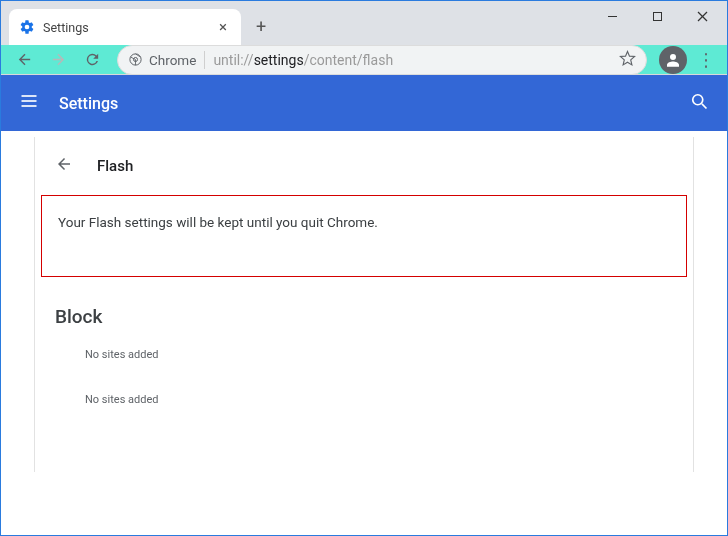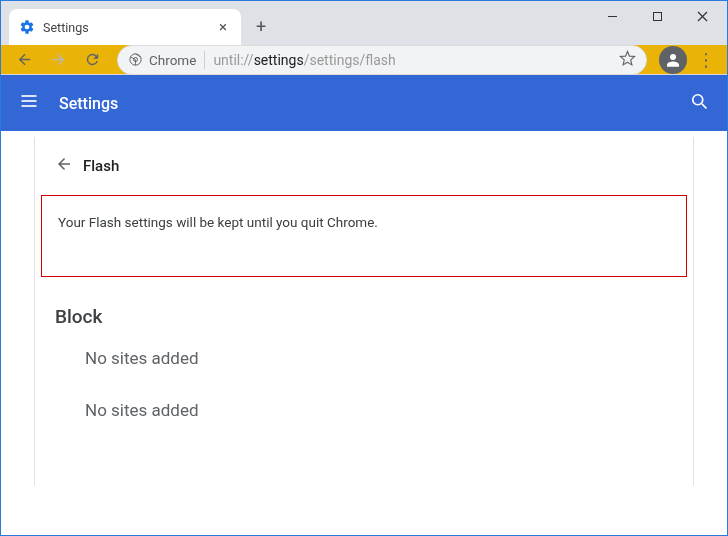--- a/index.html
+++ b/index.html
@@ -11,21 +11,21 @@
   .tab { margin-top: 8px; margin-left: 8px; height: 36px; width: 232px; background: #fff; border-top-left-radius: 8px; border-top-right-radius: 8px; display: flex; align-items: center; padding: 0 10px; gap: 8px; font-size: 12.5px; color: #444; }
   .tab .favicon svg { width: 16px; height: 16px; display:block; }
   .tab .tab-title { flex: 1; }
   .tab .tab-close { width: 16px; height: 16px; display:flex; align-items:center; justify-content:center; color:#555; font-size:15px; }
   .newtab { width: 28px; height: 28px; margin-top: 11px; margin-left: 6px; display:flex; align-items:center; justify-content:center; color:#555; font-size:18px; border-radius:50%; }
   .win-controls { position:absolute; right:2px; top:0; display:flex; }
   .win-btn { width:45px; height:30px; display:flex; align-items:center; justify-content:center; color:#333; }
   .win-btn svg { width:11px; height:11px; }
 
   
-  .toolbar { height: 30px; background:#eab308; border-bottom:1px solid #d9d9d9; display:flex; align-items:center; padding: 0 8px; gap:4px; }
+  .toolbar { height: 30px; background:#5eead4; border-bottom:1px solid #d9d9d9; display:flex; align-items:center; padding: 0 8px; gap:4px; }
   .nav-btn { width:30px; height:30px; display:flex; align-items:center; justify-content:center; color:#5f6368; border-radius:50%; }
   .nav-btn.disabled { color:#b8b8b8; }
   .nav-btn svg { width:17px; height:17px; }
   .omnibox { flex:1; height:30px; margin:0 6px; border:1px solid #dcdcdc; border-radius:15px; background:#f1f3f4; display:flex; align-items:center; padding:0 10px; gap:8px; font-size:14px; color:#7b7b7b; }
   .omnibox .chrome-chip { display:flex; align-items:center; gap:6px; color:#5f6368; font-size:13.5px; }
   .omnibox .chrome-chip svg { width:15px; height:15px; }
   .omnibox .divider { width:1px; height:18px; background:#cfcfcf; }
   .omnibox .url { flex:1; white-space:nowrap; }
   .omnibox .url .dim { color:#9a9a9a; }
   .omnibox .url .hl { color:#202124; }
@@ -37,33 +37,33 @@
   
   .app-header { height:56px; background:#3367d6; color:#fff; display:flex; align-items:center; padding:0 18px; gap:20px; }
   .hamburger svg { width:20px; height:20px; stroke:#fff; }
   .app-title { font-size:16px; font-weight:500; }
   .header-spacer { flex:1; }
   .header-search svg { width:20px; height:20px; stroke:#fff; fill:none; }
 
   
   .page { height: calc(536px - 2px - 44px - 42px - 56px); overflow:hidden; background:#fff; }
   .card { width:660px; margin: 6px auto 0 auto; background:#fff; border:1px solid #e2e2e2; border-top:none; border-bottom:none; padding-bottom:40px; }
-  .sub-header { display:flex; align-items:center; gap:10px; padding:18px 20px 14px 20px; }
+  .sub-header { display:flex; align-items:center; gap:24px; padding:18px 20px 14px 20px; }
   .sub-header .back svg { width:18px; height:18px; }
   .sub-title { font-size:15px; font-weight:500; color:#202124; }
 
   .red-box { margin: 4px 6px 18px 6px; border:1px solid #d40000; padding: 18px 16px 22px 16px; }
   .flash-note { font-size:13.5px; color:#3c4043; margin-bottom:24px; }
   .toggle-row { display:flex; align-items:center; justify-content:space-between; }
   .toggle-label { font-size:13.5px; color:#3c4043; }
   .switch { width:34px; height:14px; background:#9ec1f7; border-radius:10px; position:relative; }
   .switch .knob { position:absolute; right:-3px; top:-3px; width:20px; height:20px; border-radius:50%; background:#1a73e8; box-shadow:0 1px 2px rgba(0,0,0,.3); }
 
   .section-title { font-size:19px; font-weight:500; color:#3c4043; padding: 10px 20px 14px 20px; }
-  .empty { font-size:17px; color:#5f6368; padding: 6px 20px 26px 50px; }
+  .empty { font-size:11px; color:#5f6368; padding: 6px 20px 26px 50px; }
 </style>
 </head>
 <body>
 
 <div class="titlebar">
   <div class="tab">
     <span class="favicon">
       <svg viewBox="0 0 24 24">
           <path fill="#1a73e8" d="M19.14,12.94a7,7,0,0,0,.05-.94,7,7,0,0,0-.05-.94l2.11-1.65a.5.5,0,0,0,.12-.64l-2-3.46a.5.5,0,0,0-.61-.22l-2.49,1a7,7,0,0,0-1.63-.94L14.5,2.5A.5.5,0,0,0,14,2H10a.5.5,0,0,0-.5.42L9.36,5.15a7,7,0,0,0-1.63.94l-2.49-1a.5.5,0,0,0-.61.22l-2,3.46a.5.5,0,0,0,.12.64L4.86,11.06a7,7,0,0,0,0,1.88L2.75,14.59a.5.5,0,0,0-.12.64l2,3.46a.5.5,0,0,0,.61.22l2.49-1a7,7,0,0,0,1.63.94l.14,2.73A.5.5,0,0,0,10,22h4a.5.5,0,0,0,.5-.42l.14-2.73a7,7,0,0,0,1.63-.94l2.49,1a.5.5,0,0,0,.61-.22l2-3.46a.5.5,0,0,0-.12-.64ZM12,15.5A3.5,3.5,0,1,1,15.5,12,3.5,3.5,0,0,1,12,15.5Z"></path>
         </svg>
@@ -114,21 +114,21 @@
           <circle cx="12" cy="12" r="9" fill="none" stroke="#5f6368" stroke-width="1.6"></circle>
           <circle cx="12" cy="12" r="3.2" fill="none" stroke="#5f6368" stroke-width="1.6"></circle>
           <line x1="12" y1="3" x2="20" y2="8" stroke="#5f6368" stroke-width="1.4"></line>
           <line x1="4" y1="8" x2="12" y2="12" stroke="#5f6368" stroke-width="1.4"></line>
           <line x1="12" y1="12" x2="12" y2="21" stroke="#5f6368" stroke-width="1.4"></line>
         </svg>
       <span>Chrome</span>
     </span>
     <span class="divider"></span>
     <span class="url">
-      <span class="dim">until://</span><span class="hl">settings</span><span class="dim">/settings/flash</span>
+      <span class="dim">until://</span><span class="hl">settings</span><span class="dim">/content/flash</span>
     </span>
     <span class="star">
       <svg width="17" height="17" viewBox="0 0 24 24">
           <path d="M12 17.27 18.18 21l-1.64-7.03L22 9.24l-7.19-.61L12 2 9.19 8.63 2 9.24l5.46 4.73L5.82 21z" fill="none" stroke="#5f6368" stroke-width="1.6"></path>
         </svg>
     </span>
   </div>
   <div class="avatar">
     <svg viewBox="0 0 24 24">
         <path d="M12 12a4 4 0 1 0-4-4 4 4 0 0 0 4 4zm0 2c-3 0-8 1.5-8 4.5V21h16v-2.5c0-3-5-4.5-8-4.5z"></path>

